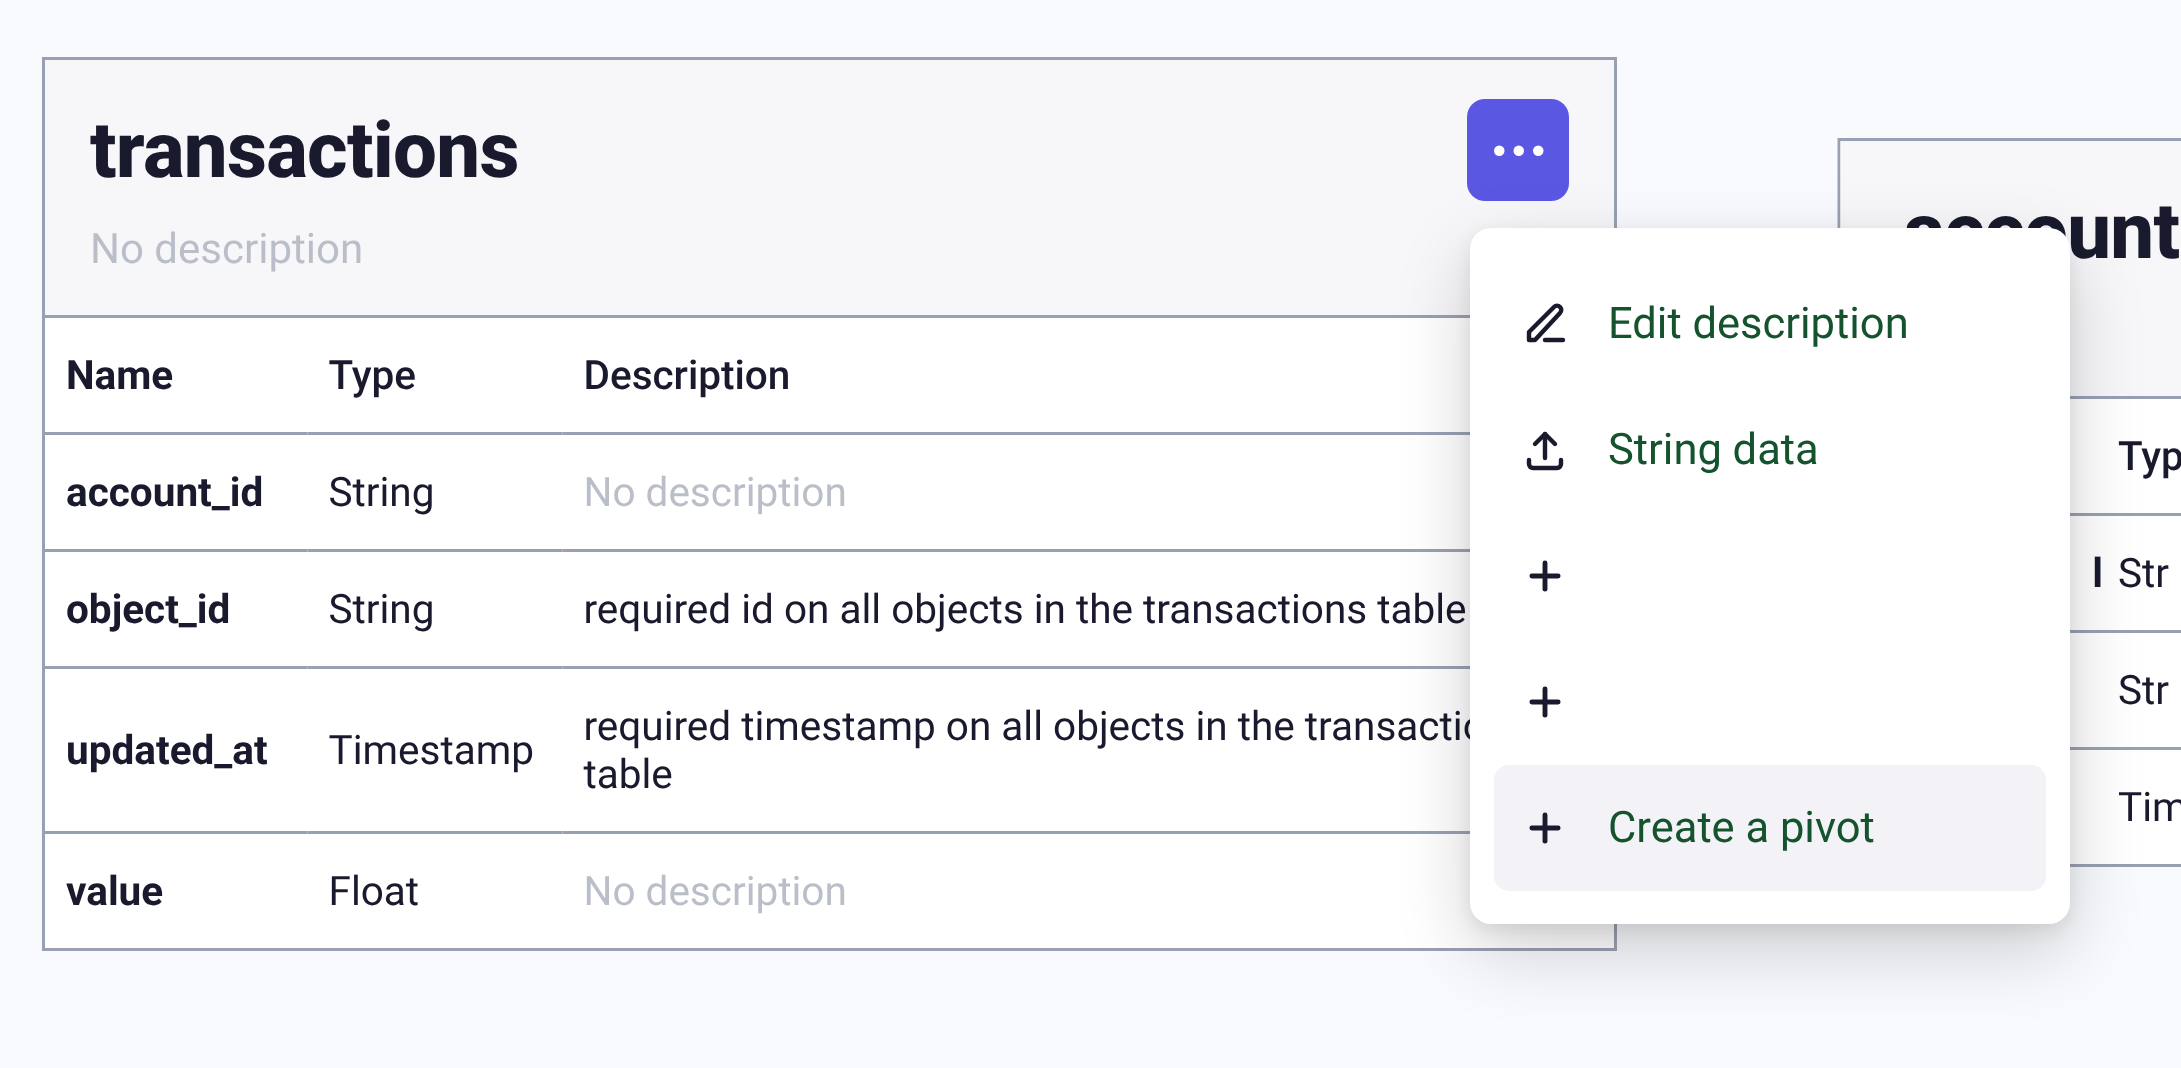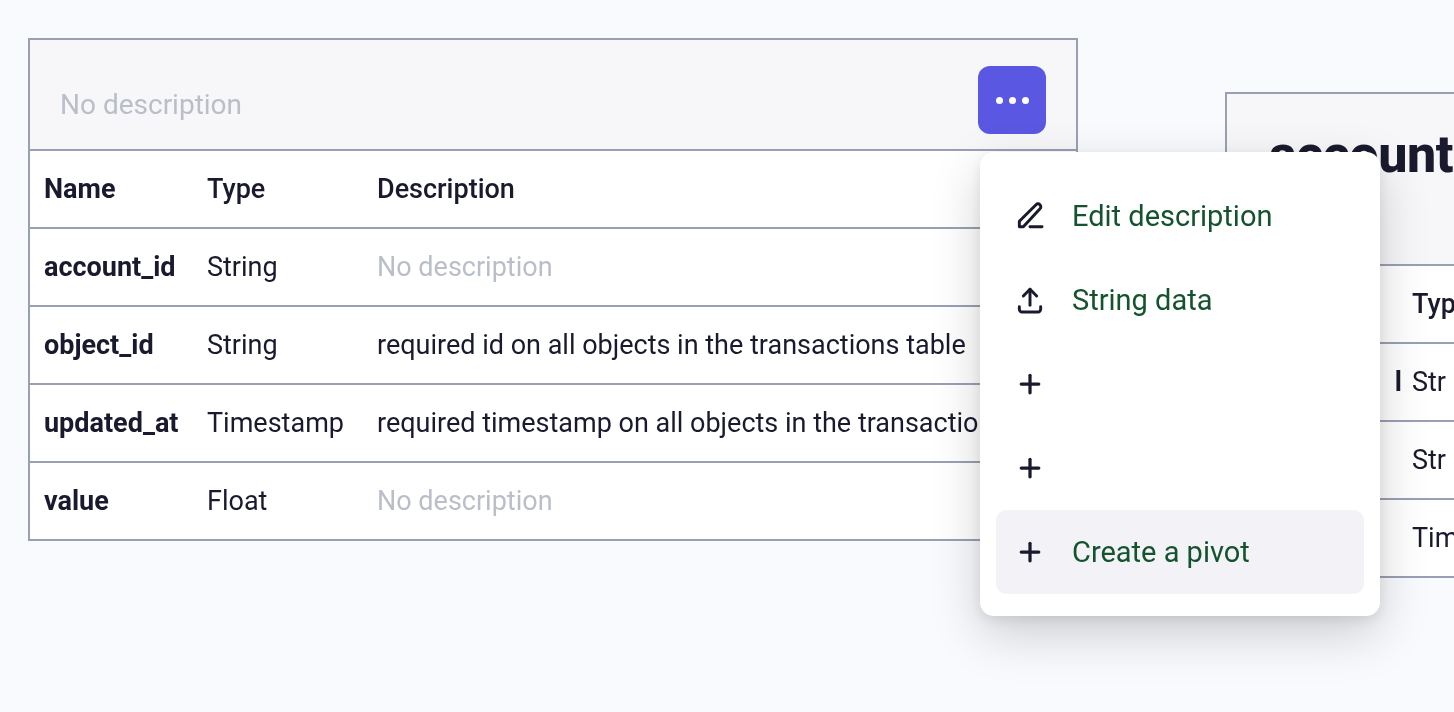--- a/index.html
+++ b/index.html
@@ -66,21 +66,21 @@
     height: 7px;
     background: #fff;
     border-radius: 50%;
   }
   table {
     width: 100%;
     border-collapse: collapse;
   }
   th, td {
     text-align: left;
-    padding: 22px 2px;
+    padding: 22px 14px;
     font-size: 27px;
     border-bottom: 2px solid #9aa0b4;
     vertical-align: middle;
   }
   tr:last-child td { border-bottom: none; }
   th {
     font-weight: 500;
     color: #1a1a2e;
   }
   th:first-child, td:first-child { padding-left: 14px; }
@@ -123,20 +123,21 @@
   .mi-icon svg { stroke: #1a1a2e; }
   .accounts .card-header { padding: 30px 30px 28px 42px; }
   .accounts .card-title { font-size: 52px; }
   .accounts th, .accounts td { padding-left: 0; }
 </style>
 </head>
 <body>
 
 <div class="card transactions">
   <div class="card-header">
+    <div class="card-title">transactions</div>
     <div class="card-sub">No description</div>
   </div>
   <table>
     <thead>
       <tr>
         <th class="col-name">Name</th>
         <th class="col-type">Type</th>
         <th class="col-desc">Description</th>
       </tr>
     </thead>

